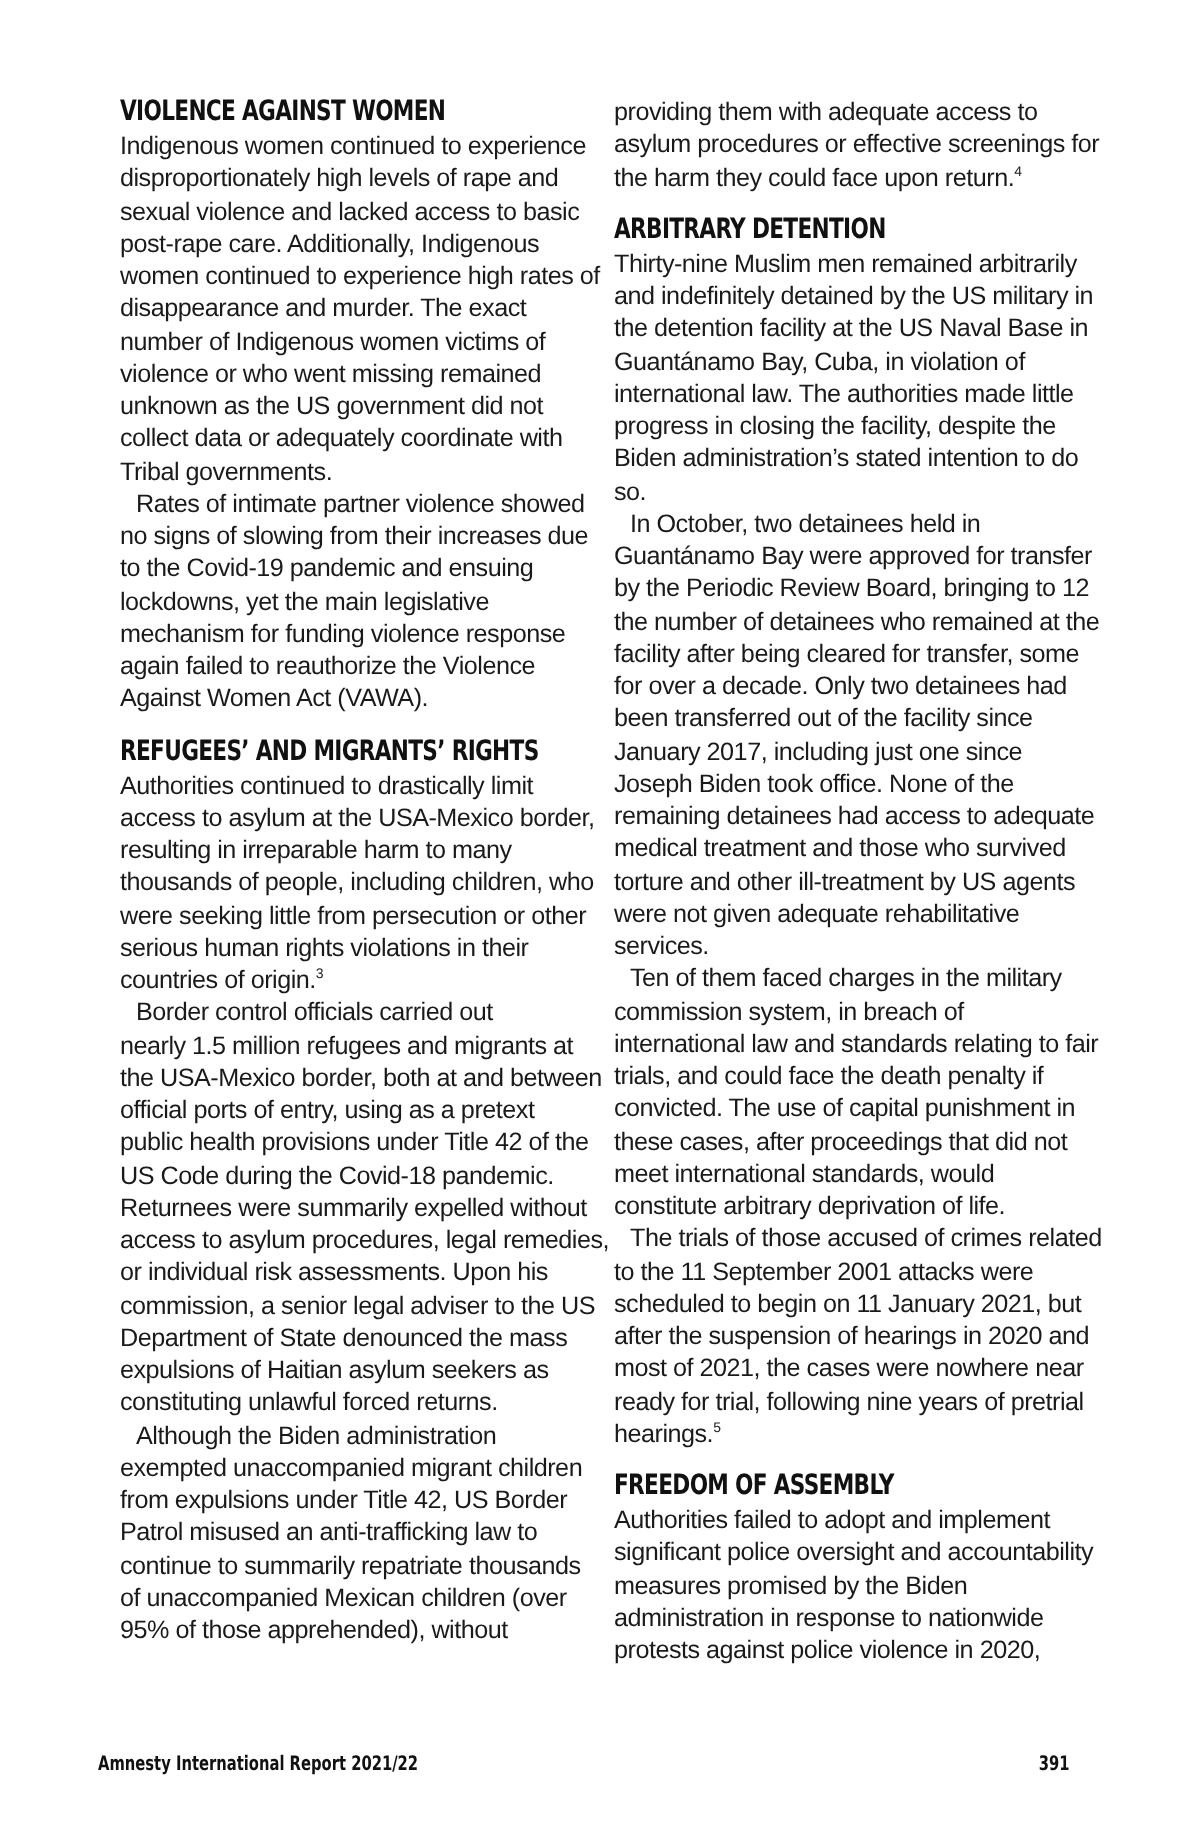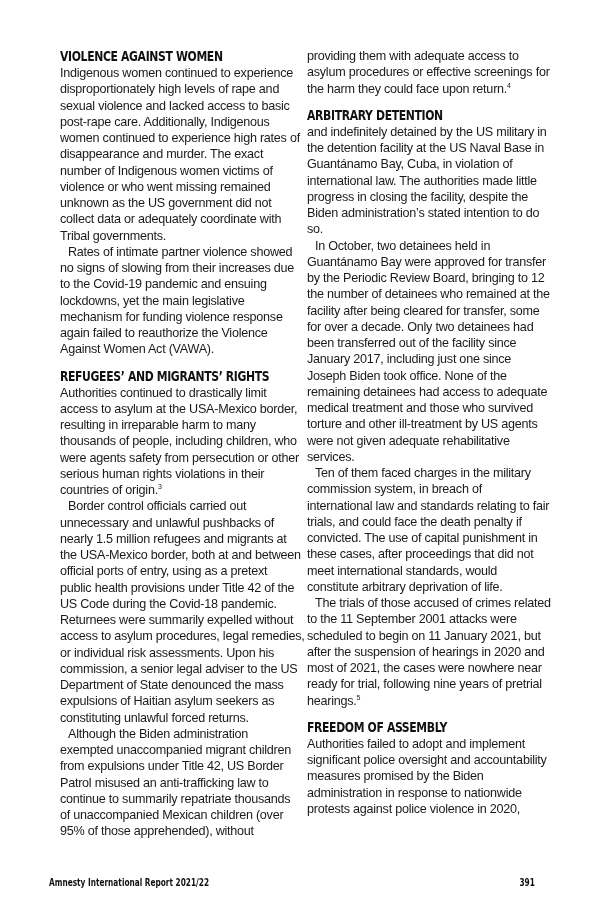--- a/index.html
+++ b/index.html
@@ -62,25 +62,24 @@
     <div class="line"><span>lockdowns, yet the main legislative</span></div>
     <div class="line"><span>mechanism for funding violence response</span></div>
     <div class="line"><span>again failed to reauthorize the Violence</span></div>
     <div class="line"><span>Against Women Act (VAWA).</span></div>
     <div class="gap"></div>
     <div class="heading">REFUGEES’ AND MIGRANTS’ RIGHTS</div>
     <div class="line"><span>Authorities continued to drastically limit</span></div>
     <div class="line"><span>access to asylum at the USA-Mexico border,</span></div>
     <div class="line"><span>resulting in irreparable harm to many</span></div>
     <div class="line"><span>thousands of people, including children, who</span></div>
-    <div class="line"><span>were agents safety from persecution or other</span></div>
+    <div class="line"><span>were seeking little from persecution or other</span></div>
     <div class="line"><span>serious human rights violations in their</span></div>
     <div class="line"><span>countries of origin.</span><sup>3</sup></div>
     <div class="line indent"><span>Border control officials carried out</span></div>
-    <div class="line"><span>unnecessary and unlawful pushbacks of</span></div>
     <div class="line"><span>nearly 1.5 million refugees and migrants at</span></div>
     <div class="line"><span>the USA-Mexico border, both at and between</span></div>
     <div class="line"><span>official ports of entry, using as a pretext</span></div>
     <div class="line"><span>public health provisions under Title 42 of the</span></div>
     <div class="line"><span>US Code during the Covid-18 pandemic.</span></div>
     <div class="line"><span>Returnees were summarily expelled without</span></div>
     <div class="line"><span>access to asylum procedures, legal remedies,</span></div>
     <div class="line"><span>or individual risk assessments. Upon his</span></div>
     <div class="line"><span>commission, a senior legal adviser to the US</span></div>
     <div class="line"><span>Department of State denounced the mass</span></div>
@@ -93,20 +92,21 @@
     <div class="line"><span>continue to summarily repatriate thousands</span></div>
     <div class="line"><span>of unaccompanied Mexican children (over</span></div>
     <div class="line"><span>95% of those apprehended), without</span></div>
   </div>
 <div class="col col-right">
     <div class="line"><span>providing them with adequate access to</span></div>
     <div class="line"><span>asylum procedures or effective screenings for</span></div>
     <div class="line"><span>the harm they could face upon return.</span><sup>4</sup></div>
     <div class="gap"></div>
     <div class="heading">ARBITRARY DETENTION</div>
+    <div class="line"><span>Thirty-nine Muslim men remained arbitrarily</span></div>
     <div class="line"><span>and indefinitely detained by the US military in</span></div>
     <div class="line"><span>the detention facility at the US Naval Base in</span></div>
     <div class="line"><span>Guantánamo Bay, Cuba, in violation of</span></div>
     <div class="line"><span>international law. The authorities made little</span></div>
     <div class="line"><span>progress in closing the facility, despite the</span></div>
     <div class="line"><span>Biden administration’s stated intention to do</span></div>
     <div class="line"><span>so.</span></div>
     <div class="line indent"><span>In October, two detainees held in</span></div>
     <div class="line"><span>Guantánamo Bay were approved for transfer</span></div>
     <div class="line"><span>by the Periodic Review Board, bringing to 12</span></div>

